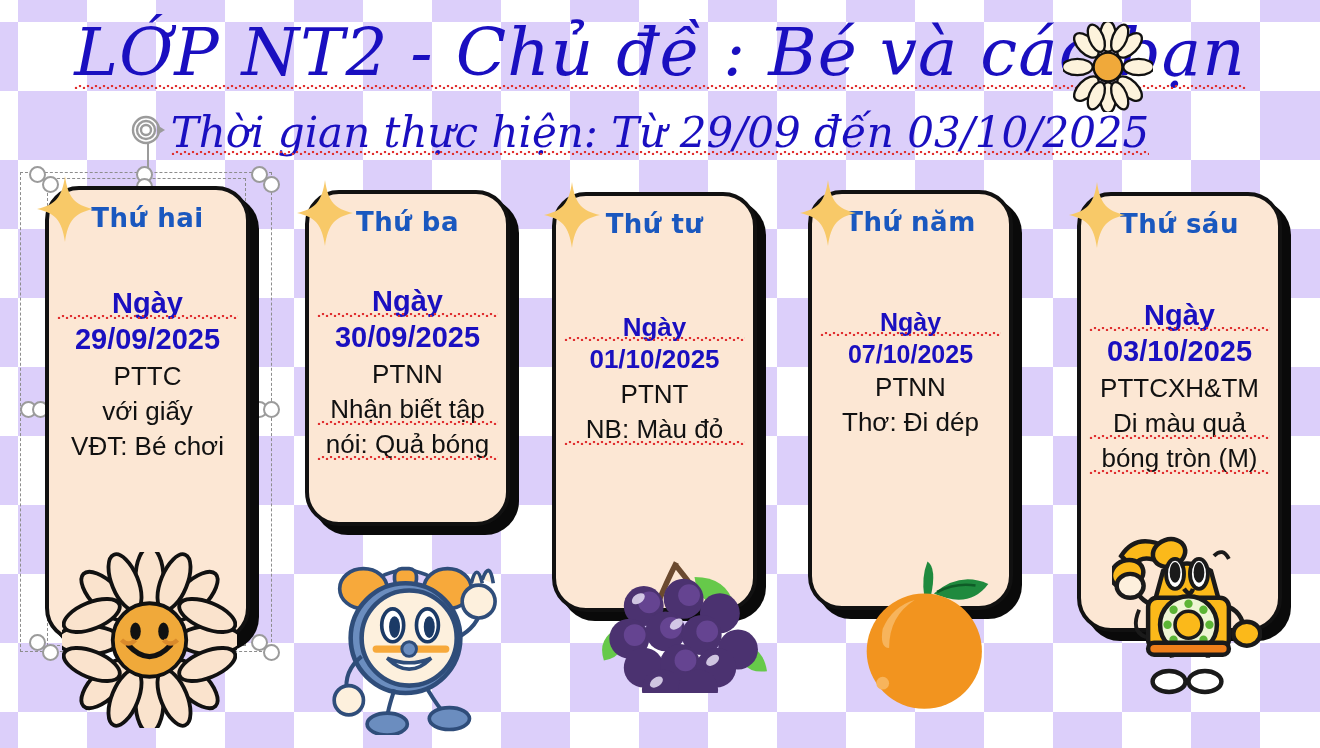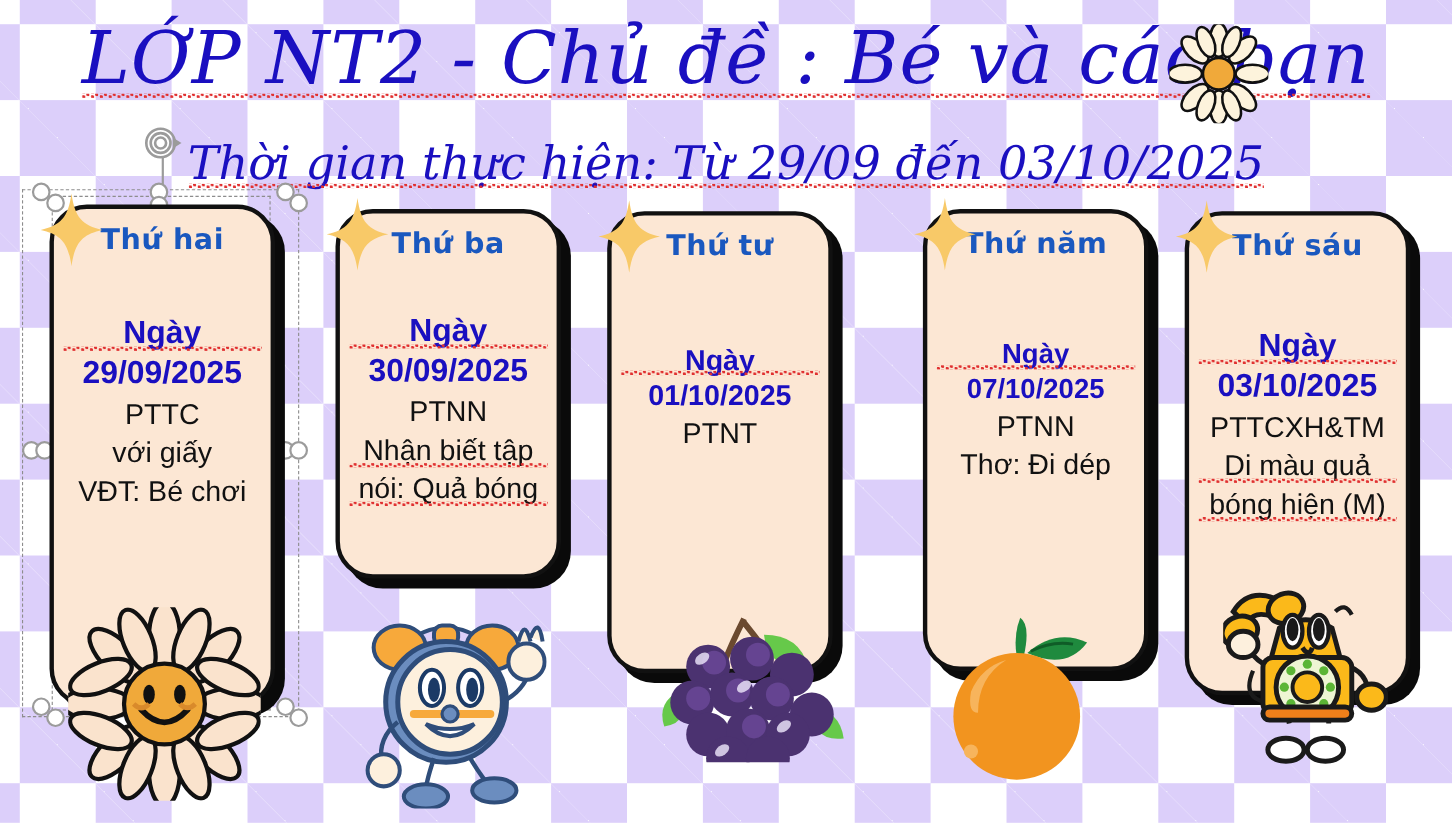--- a/index.html
+++ b/index.html
@@ -15,21 +15,21 @@
     background-position:-51px -47px, 18px 22px;
   }
   
   #header { position:absolute; top:0; left:0; width:1320px; height:175px; }
   .title-line {
     position:absolute; width:100%; text-align:center;
     font-family:"DejaVu Serif", serif;
     font-style:italic; color:#1a0fc0; white-space:nowrap;
   }
   #title-main { top:14px; font-size:66px; letter-spacing:1px; font-weight:400; }
-  #title-sub  { top:124px; font-size:42px; font-weight:400; }
+  #title-sub  { top:108px; font-size:42px; font-weight:400; }
   .sq { position:relative; display:inline-block; }
   .sq::after{
     content:""; position:absolute; left:0; right:0; bottom:2px; height:4px;
     background-image:
       radial-gradient(circle at 2px 3px,#e03030 1.4px,transparent 1.6px),
       radial-gradient(circle at 6px 1px,#e03030 1.4px,transparent 1.6px);
     background-size:8px 4px; background-repeat:repeat-x;
   }
   
   #header-daisy { position:absolute; left:1063px; top:22px; width:90px; height:90px; }
@@ -65,21 +65,21 @@
   .datenum{ display:block; color:#1a0fc0; font-weight:bold; font-size:29px; line-height:1.3; }
   .code{ display:block; color:#111; font-size:26px; line-height:1.35; }
   .activity{ display:block; color:#111; font-size:26px; line-height:1.35; }
   .sparkle{ position:absolute; left:-12px; top:-14px; width:56px; height:66px; }
   .deco{ position:absolute; }
 
   
   #card-1{ left:45px; top:186px; height:456px; }
   #card-2{ left:305px; top:190px; height:336px; }
   #card-3{ left:552px; top:192px; height:420px; }
-  #card-4{ left:808px; top:190px; height:420px;margin-left:31px; }
+  #card-4{ left:808px; top:190px; height:420px; }
   #card-5{ left:1077px; top:192px; height:440px; }
 
   #card-1 .card-body{ margin-top:52px; }
   #card-2 .card-body{ margin-top:46px; }
   #card-3 .card-body{ margin-top:72px; }
   #card-4 .card-body{ margin-top:70px; }
   #card-5 .card-body{ margin-top:58px; }
 
   #card-3 .ngay, #card-3 .datenum, #card-3 .code, #card-3 .activity,
   #card-4 .ngay, #card-4 .datenum, #card-4 .code, #card-4 .activity { font-size:26px; }
@@ -237,20 +237,21 @@
 
   <div class="card" id="card-3">
     <svg class="sparkle" viewBox="0 0 56 66">
       <path d="M28 0 C31 22 38 29 56 33 C38 37 31 44 28 66 C25 44 18 37 0 33 C18 29 25 22 28 0 Z" fill="#f8c968"></path>
     </svg>
     <div class="card-day">Thứ tư</div>
     <div class="card-body">
       <span class="ngay sq">Ngày</span>
       <span class="datenum">01/10/2025</span>
       <span class="code">PTNT</span>
+      <span class="activity sq">NB: Màu đỏ</span>
     </div>
   </div>
   <svg class="deco" id="deco-3" viewBox="0 0 100 80">
     <path d="M48 8 q-6 12 -10 22 M48 10 q8 10 14 18" stroke="#6b4a2f" stroke-width="3" fill="none"></path>
     <path d="M58 16 q18 0 22 16 q-20 2 -22 -16 Z" fill="#66c94a"></path>
     <path d="M16 44 q-12 6 -8 18 q14 -2 8 -18 Z" fill="#66c94a"></path>
     <path d="M82 52 q14 2 16 16 q-16 2 -16 -16 Z" fill="#66c94a"></path>
     <g fill="#4b3270">
       <circle cx="30" cy="32" r="11"></circle>
         <circle cx="52" cy="28" r="11"></circle>
@@ -305,21 +306,21 @@
   <div class="card" id="card-5">
     <svg class="sparkle" viewBox="0 0 56 66">
       <path d="M28 0 C31 22 38 29 56 33 C38 37 31 44 28 66 C25 44 18 37 0 33 C18 29 25 22 28 0 Z" fill="#f8c968"></path>
     </svg>
     <div class="card-day">Thứ sáu</div>
     <div class="card-body">
       <span class="ngay sq">Ngày</span>
       <span class="datenum">03/10/2025</span>
       <span class="code">PTTCXH&amp;TM</span>
       <span class="activity sq">Di màu quả</span>
-      <span class="activity sq">bóng hiện (M)</span>
+      <span class="activity sq">bóng tròn (M)</span>
     </div>
   </div>
   <svg class="deco" id="deco-5" viewBox="0 0 100 115">
     <path d="M42 52 q-4 22 -2 32" stroke="#1a1a1a" stroke-width="3" fill="none"></path>
     <path d="M58 52 q6 20 6 32" stroke="#1a1a1a" stroke-width="3" fill="none"></path>
     <ellipse cx="38" cy="100" rx="11" ry="7" fill="#fff" stroke="#1a1a1a" stroke-width="3"></ellipse>
     <ellipse cx="62" cy="100" rx="11" ry="7" fill="#fff" stroke="#1a1a1a" stroke-width="3"></ellipse>
     <path d="M30 50 q-14 -4 -16 -18" stroke="#1a1a1a" stroke-width="3" fill="none"></path>
     <path d="M70 48 q16 2 18 16" stroke="#1a1a1a" stroke-width="3" fill="none"></path>
     <ellipse cx="90" cy="68" rx="9" ry="8" fill="#fbb91a" stroke="#1a1a1a" stroke-width="3"></ellipse>

